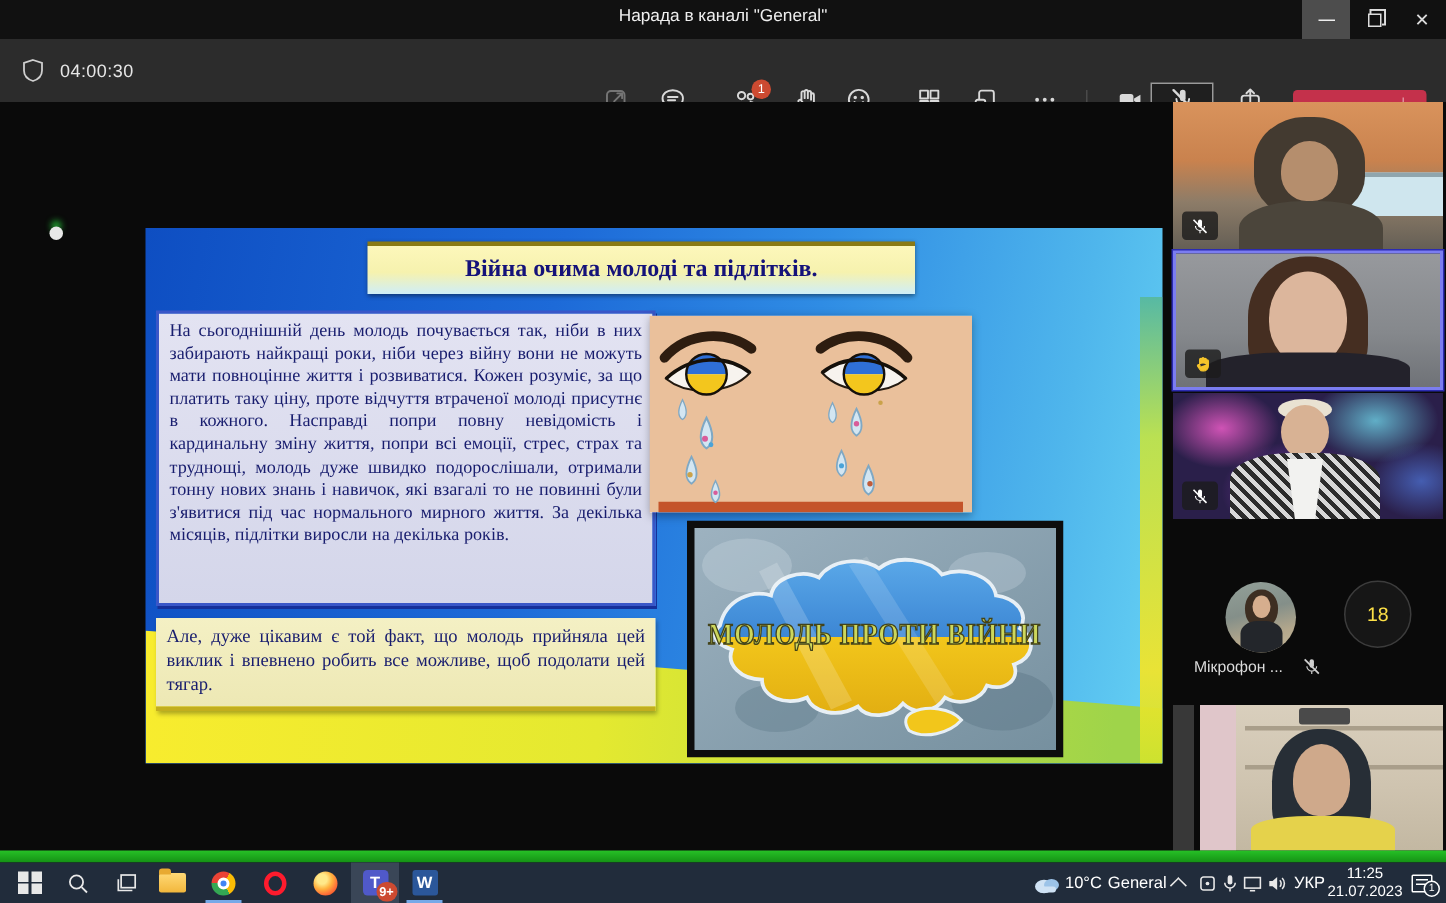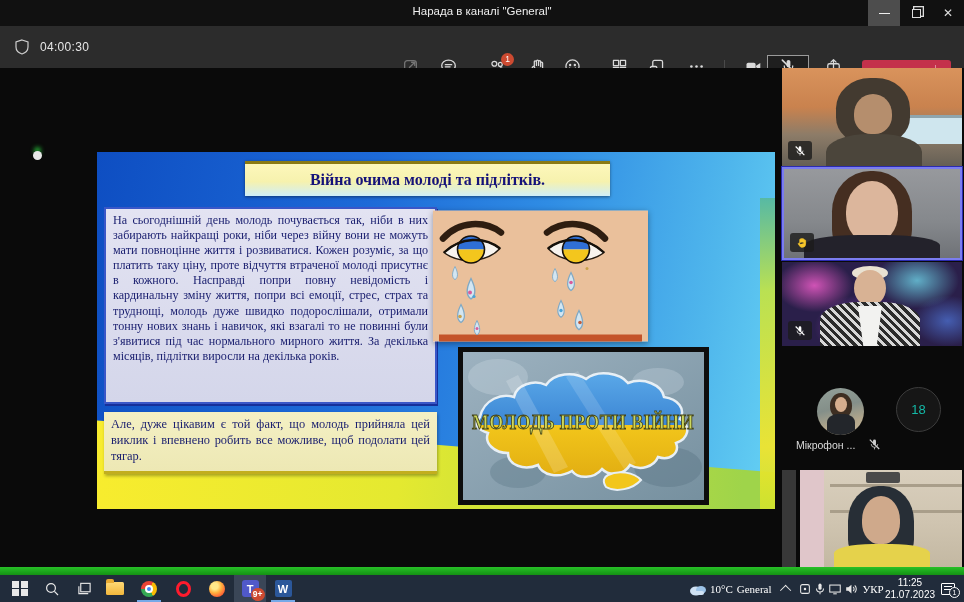--- a/index.html
+++ b/index.html
@@ -105,21 +105,21 @@
   .tilebadge { position:absolute; left:6px; bottom:6px; width:24px; height:19px; background:rgba(28,28,28,.8);
     border-radius:3px; display:flex; align-items:center; justify-content:center; }
   .avatar { left:817px; top:388px; width:47px; height:47px; border-radius:50%; overflow:hidden; cursor:pointer;
     background:linear-gradient(165deg,#93a099 0%,#848f89 42%,#b3a78c 72%,#c4b79a 100%); }
   .avatar .hair { position:absolute; left:13px; top:5px; width:22px; height:26px; background:#3d2e22; border-radius:48%; }
   .avatar .face { position:absolute; left:18px; top:9px; width:12px; height:15px; background:#d6ae8e; border-radius:50%; }
   .avatar .body { position:absolute; left:10px; top:26px; width:28px; height:21px; background:#23262b; border-radius:40% 40% 0 0; }
   .p-name { left:796px; top:439px; width:74px; color:#dcdcdc; font-size:10.5px; white-space:nowrap; overflow:hidden; }
   .p-mic { left:868px; top:438px; }
   .count-circle { left:896px; top:387px; width:45px; height:45px; border-radius:50%; background:#161616;
-    border:1px solid #3c3c3c; color:#14b8a6; font-size:13px; display:flex; align-items:center; justify-content:center; cursor:pointer; }
+    border:1px solid #3c3c3c; color:#fde047; font-size:13px; display:flex; align-items:center; justify-content:center; cursor:pointer; }
   .count-label { left:880px; top:440px; width:76px; text-align:center; color:#dcdcdc; font-size:10.5px;margin-top:48px; }
 
   
   .taskbar { left:0; top:575px; width:964px; height:27px; background:#212c3b; z-index:40; }
   .tk { top:0; height:27px; display:flex; align-items:center; justify-content:center; cursor:pointer; }
   .tk-under { position:absolute; left:3px; right:3px; bottom:0; height:2px; background:#76a9e8; }
   .win-logo { display:grid; grid-template-columns:7px 7px; grid-template-rows:7px 7px; gap:1.4px; }
   .win-logo i { background:#e8e8e8; }
   .folder { position:relative; width:18px; height:13px; background:linear-gradient(180deg,#ffd976,#f2b73c); border-radius:1.5px; }
   .folder::before { content:""; position:absolute; left:0; top:-3px; width:8px; height:4px; background:#e8aa32; border-radius:2px 2px 0 0; }
@@ -127,21 +127,21 @@
     background:conic-gradient(from -90deg,#ea4335 0 120deg,#fbbc05 120deg 240deg,#34a853 240deg 360deg); }
   .chrome::after { content:""; position:absolute; inset:4px; border-radius:50%; background:#4285f4; border:2px solid #fff; }
   .opera { width:15px; height:16px; border-radius:50%; border:3.4px solid #ff1b2d; }
   .firefox { width:16px; height:16px; border-radius:50%;
     background:radial-gradient(circle at 36% 32%,#ffe98a 0 22%,#ffb23e 45%,#ff7139 68%,#e3350d 100%); }
   .teams-ic { position:relative; width:17px; height:17px; border-radius:3px; background:#5059c9;
     color:#fff; font-size:11px; font-weight:bold; display:flex; align-items:center; justify-content:center; }
   .word-ic { width:17px; height:17px; border-radius:2px; background:#2b579a; color:#fff; font-size:11px;
     font-weight:bold; display:flex; align-items:center; justify-content:center; }
   .tk-hl { background:#3a4657; }
-  .tray-txt { color:#fff; font-size:11px;font-family:Liberation Serif, serif; }
+  .tray-txt { color:#fff; font-size:11px; }
   .clock { color:#fff; font-size:10px; text-align:center; line-height:12px; }
   .notif { position:relative; width:14px; height:12px; border:1.3px solid #fff; border-radius:1px; }
   .notif::before { content:""; position:absolute; left:2px; top:2px; width:8px; border-top:1.2px solid #fff; box-shadow:0 3px 0 #fff; }
   .notif-badge { position:absolute; right:-6px; bottom:-4px; width:11px; height:11px; border-radius:50%;
     background:#212c3b; border:1px solid #fff; color:#fff; font-size:7px; line-height:9px; text-align:center; }
   .chev-up { width:8px; height:8px; border-left:1.6px solid #e8e8e8; border-top:1.6px solid #e8e8e8; transform:rotate(45deg) translateY(2px); }
   .tray-ic { stroke:#e8e8e8; fill:none; stroke-width:1.2; width:14px; height:14px; }
 </style>
 </head>
 <body>

